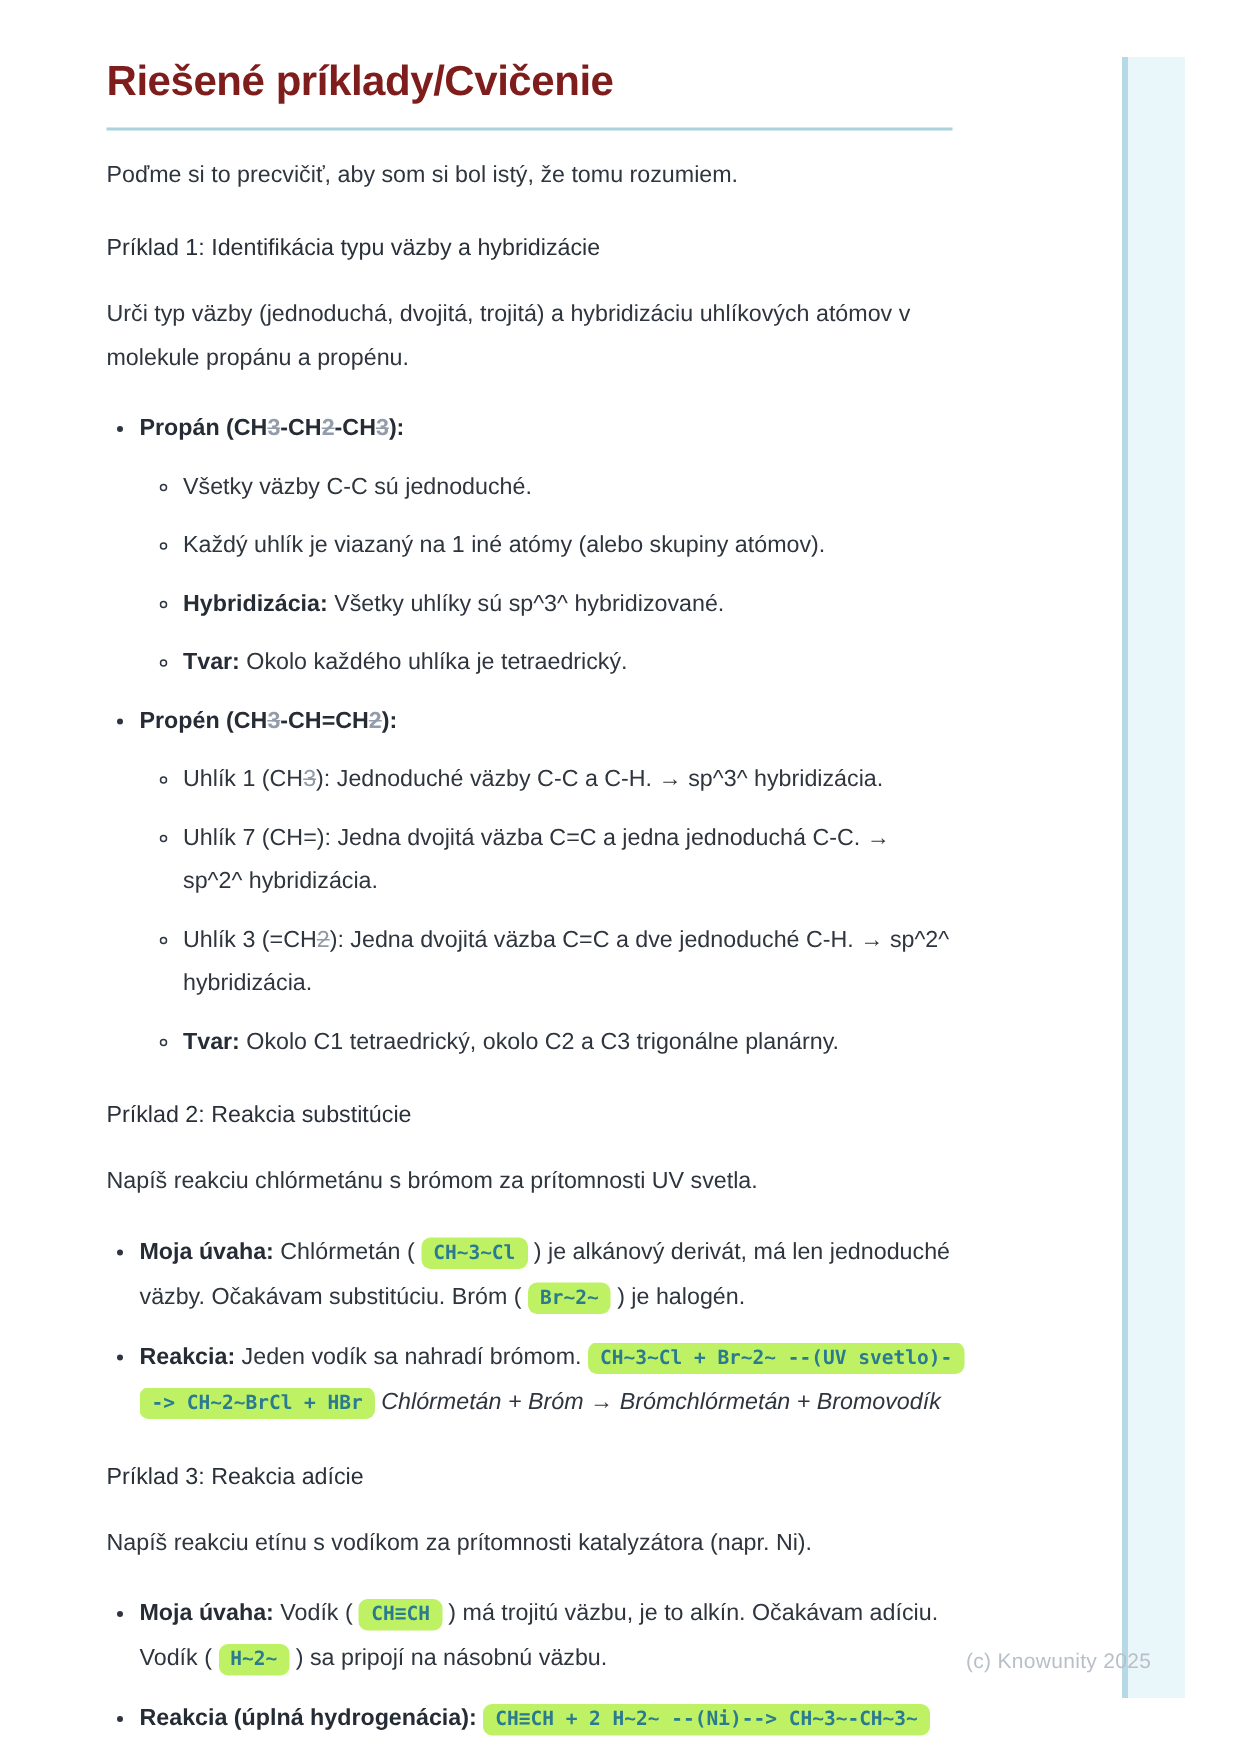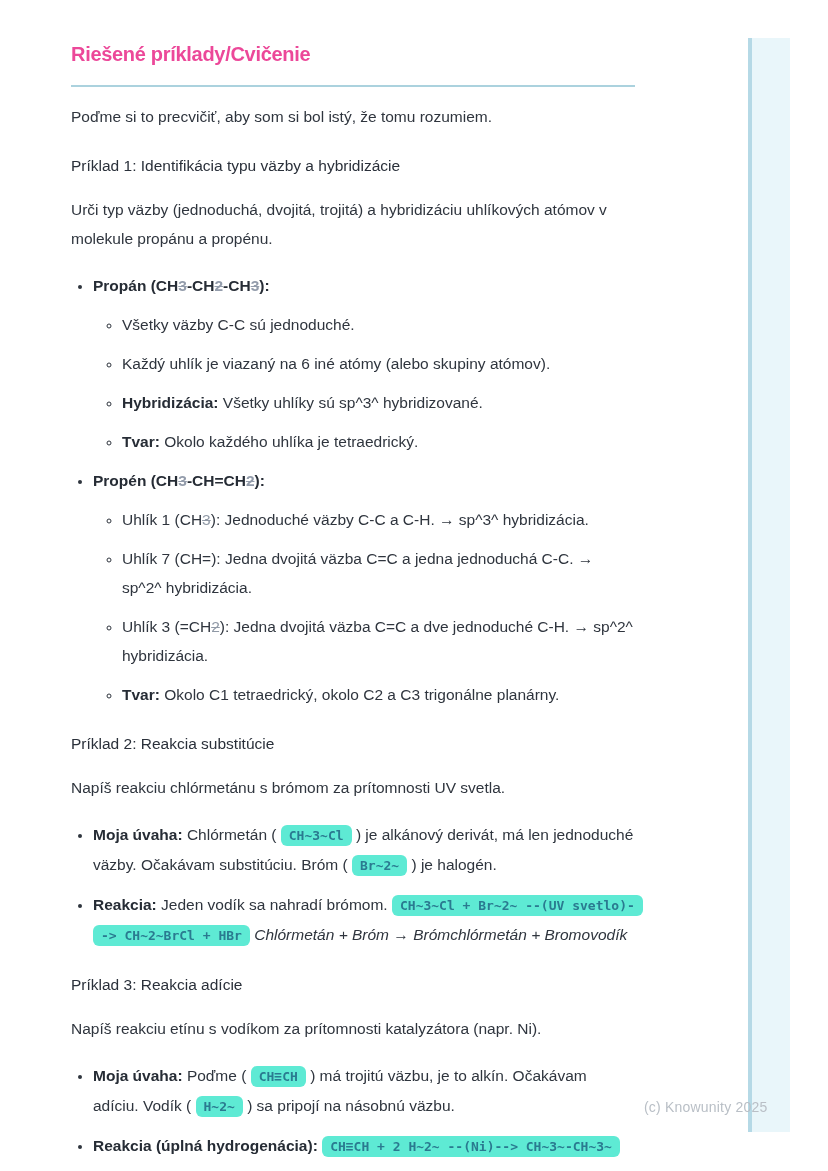--- a/index.html
+++ b/index.html
@@ -1,35 +1,35 @@
 <!DOCTYPE html>
 <html><head>
 <meta charset="utf-8">
 <style>
   html,body{margin:0;padding:0;background:#ffffff;}
   .page{position:relative;width:828px;height:1171px;background:#ffffff;overflow:hidden;
         font-family:"Liberation Sans",sans-serif;}
   .content{position:absolute;left:71px;top:36px;width:564px;color:#2f353e;
            font-size:15.5px;line-height:29px;}
-  h1{margin:0;font-size:20px;line-height:36px;font-weight:700;color:#ec4899;letter-spacing:-0.3px;}
+  h1{margin:0;font-size:28px;line-height:36px;font-weight:700;color:#7f1d1d;letter-spacing:-0.3px;}
   .divider{border:0;height:2px;background:#abd2de;margin:13px 0 0;}
   .para{margin:15px 0 0;}
   .h3{font-size:15.5px;line-height:29px;font-weight:400;margin:20px 0 0;color:#2a303a;}
   ul{margin:0;}
   .l1{list-style:disc;margin:18px 0 0;padding-left:22px;}
   .l1>li{margin:0 0 10px;}
   .l2{list-style:circle;margin:10px 0 0;padding-left:29px;}
   .l2>li{margin:4px 0 10px;}
   li::marker{color:#2f353e;font-size:14px;}
   strong{font-weight:700;color:#262c35;}
   em{font-style:italic;}
   del{color:#9099a6;text-decoration:line-through;}
   strong del{color:#939cab;font-weight:700;}
   code{font-family:"DejaVu Sans Mono",monospace;font-size:13px;font-weight:700;color:#2a7a90;
-       background:#5eead4;padding:3px 8px;border-radius:6px;line-height:29px;
+       background:#bef264;padding:3px 8px;border-radius:6px;line-height:29px;
        -webkit-box-decoration-break:clone;box-decoration-break:clone;}
   .accent-strip{position:absolute;left:748px;top:38px;width:38px;height:1094px;
                 background:#e9f6fa;border-left:4px solid #b5d9e6;}
   .watermark{position:absolute;left:644px;top:1100px;font-size:14px;line-height:14px;
              color:#b9bfc6;letter-spacing:0.2px;z-index:2;}
 </style>
 </head>
 <body>
 
 <div class="page">
@@ -45,21 +45,21 @@
     <p class="para"><span>Poďme si to precvičiť, aby som si bol istý, že tomu rozumiem.</span></p>
 
     <h3 class="h3">Príklad 1: Identifikácia typu väzby a hybridizácie</h3>
     <p class="para"><span>Urči typ väzby (jednoduchá, dvojitá, trojitá) a hybridizáciu uhlíkových atómov v molekule propánu a propénu.</span></p>
 
     <ul class="l1">
       <li>
         <span><strong>Propán (CH</strong><strong><del>3</del></strong><strong>-CH</strong><strong><del>2</del></strong><strong>-CH</strong><strong><del>3</del></strong><strong>):</strong></span>
         <ul class="l2">
           <li><span>Všetky väzby C-C sú jednoduché.</span></li>
-          <li><span>Každý uhlík je viazaný na 6 iné atómy (alebo skupiny atómov).</span></li>
+          <li><span>Každý uhlík je viazaný na 1 iné atómy (alebo skupiny atómov).</span></li>
           <li><strong>Hybridizácia:</strong><span> Všetky uhlíky sú sp^3^ hybridizované.</span></li>
           <li><strong>Tvar:</strong><span> Okolo každého uhlíka je tetraedrický.</span></li>
         </ul>
       </li>
       <li>
         <span><strong>Propén (CH</strong><strong><del>3</del></strong><strong>-CH=CH</strong><strong><del>2</del></strong><strong>):</strong></span>
         <ul class="l2">
           <li><span>Uhlík 1 (CH</span><del>3</del><span>): Jednoduché väzby C-C a C-H. → sp^3^ hybridizácia.</span></li>
           <li><span>Uhlík 7 (CH=): Jedna dvojitá väzba C=C a jedna jednoduchá C-C. → sp^2^ hybridizácia.</span></li>
           <li><span>Uhlík 3 (=CH</span><del>2</del><span>): Jedna dvojitá väzba C=C a dve jednoduché C-H. → sp^2^ hybridizácia.</span></li>
@@ -71,18 +71,18 @@
     <h3 class="h3">Príklad 2: Reakcia substitúcie</h3>
     <p class="para"><span>Napíš reakciu chlórmetánu s brómom za prítomnosti UV svetla.</span></p>
     <ul class="l1">
       <li><strong>Moja úvaha:</strong><span> Chlórmetán ( </span><code>CH~3~Cl</code><span> ) je alkánový derivát, má len jednoduché väzby. Očakávam substitúciu. Bróm ( </span><code>Br~2~</code><span> ) je halogén.</span></li>
       <li><strong>Reakcia:</strong><span> Jeden vodík sa nahradí brómom. </span><code>CH~3~Cl + Br~2~  --(UV svetlo)--&gt; CH~2~BrCl + HBr</code><span> </span><em>Chlórmetán + Bróm → Brómchlórmetán + Bromovodík</em></li>
     </ul>
 
     <h3 class="h3">Príklad 3: Reakcia adície</h3>
     <p class="para"><span>Napíš reakciu etínu s vodíkom za prítomnosti katalyzátora (napr. Ni).</span></p>
     <ul class="l1">
-      <li><strong>Moja úvaha:</strong><span> Poďme ( </span><code>CH≡CH</code><span> ) má trojitú väzbu, je to alkín. Očakávam adíciu. Vodík ( </span><code>H~2~</code><span> ) sa pripojí na násobnú väzbu.</span></li>
+      <li><strong>Moja úvaha:</strong><span> Vodík ( </span><code>CH≡CH</code><span> ) má trojitú väzbu, je to alkín. Očakávam adíciu. Vodík ( </span><code>H~2~</code><span> ) sa pripojí na násobnú väzbu.</span></li>
       <li><strong>Reakcia (úplná hydrogenácia):</strong><span> </span><code>CH≡CH + 2 H~2~  --(Ni)--&gt; CH~3~-CH~3~</code><span> </span></li>
     </ul>
 
   </main>
 </div>
 
 </body></html>

